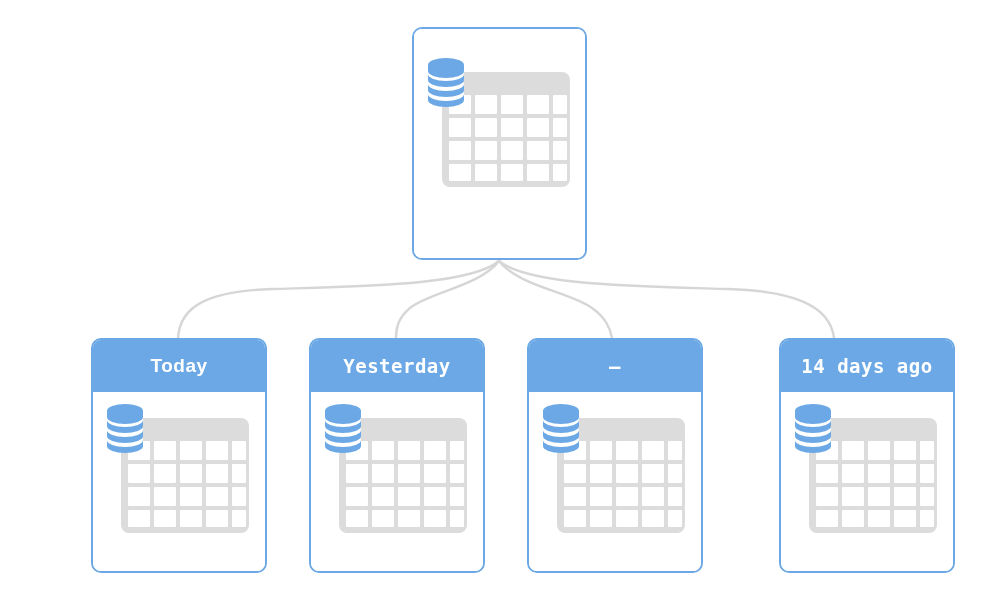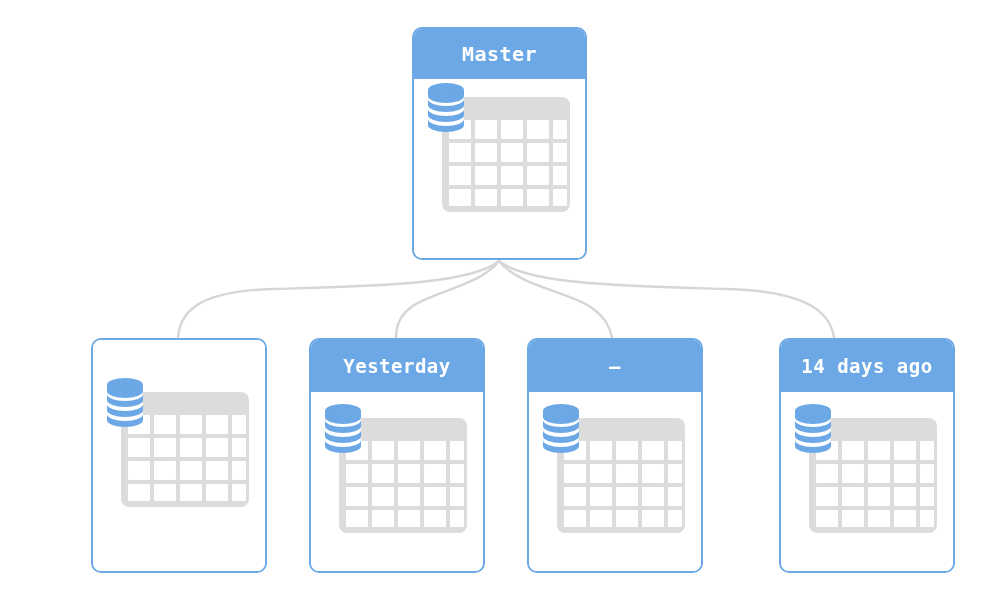--- a/index.html
+++ b/index.html
@@ -107,21 +107,20 @@
   <svg id="connectors" viewBox="0 0 1000 602" xmlns="http://www.w3.org/2000/svg">
     <g fill="none" stroke="#d6d6d6" stroke-width="2.4" stroke-linecap="round">
       <path d="M 499 261 C 470 285, 370 286, 272 289 C 210 291, 180 305, 178 338"></path>
       <path d="M 499 261 C 480 286, 430 292, 410 308 C 398 318, 396 328, 396 338"></path>
       <path d="M 499 261 C 518 286, 570 292, 592 308 C 606 318, 610 328, 612 338"></path>
       <path d="M 499 261 C 528 285, 630 286, 728 289 C 792 291, 830 305, 834 338"></path>
     </g>
   </svg>
 
   <div class="node" id="node-master">
-    <div class="node-header mono">Master</div>
     <div class="node-body">
       <svg class="art" viewBox="0 0 171 179" xmlns="http://www.w3.org/2000/svg">
 
         <g>
           <rect x="28" y="18" width="128" height="115" rx="8" ry="8" fill="#dcdcdc"></rect>
           <g fill="#ffffff">
             <rect x="35" y="41" width="22" height="19" rx="1"></rect>
             <rect x="61" y="41" width="22" height="19" rx="1"></rect>
             <rect x="87" y="41" width="22" height="19" rx="1"></rect>
             <rect x="113" y="41" width="22" height="19" rx="1"></rect>
@@ -155,20 +154,21 @@
           <path d="M14 20 v6 a18 7 0 0 0 36 0 v-6 z" fill="#6ba8e5"></path>
           <ellipse cx="32" cy="20" rx="18" ry="7" fill="#ffffff"></ellipse>
           <path d="M14 11 v6 a18 7 0 0 0 36 0 v-6 z" fill="#6ba8e5"></path>
           <ellipse cx="32" cy="11" rx="18" ry="7" fill="#6ba8e5"></ellipse>
         </g>
       </svg>
     </div>
   </div>
 
   <div class="node node-child" id="node-today">
+    <div class="node-header prop">Today</div>
     <div class="node-body">
       <svg class="art" viewBox="0 0 172 179" xmlns="http://www.w3.org/2000/svg">
         <g>
           <rect x="28" y="26" width="128" height="115" rx="8" ry="8" fill="#dcdcdc"></rect>
           <g fill="#ffffff">
             <rect x="35" y="49" width="22" height="19" rx="1"></rect>
             <rect x="61" y="49" width="22" height="19" rx="1"></rect>
             <rect x="87" y="49" width="22" height="19" rx="1"></rect>
             <rect x="113" y="49" width="22" height="19" rx="1"></rect>
             <rect x="139" y="49" width="14" height="19" rx="1"></rect>

